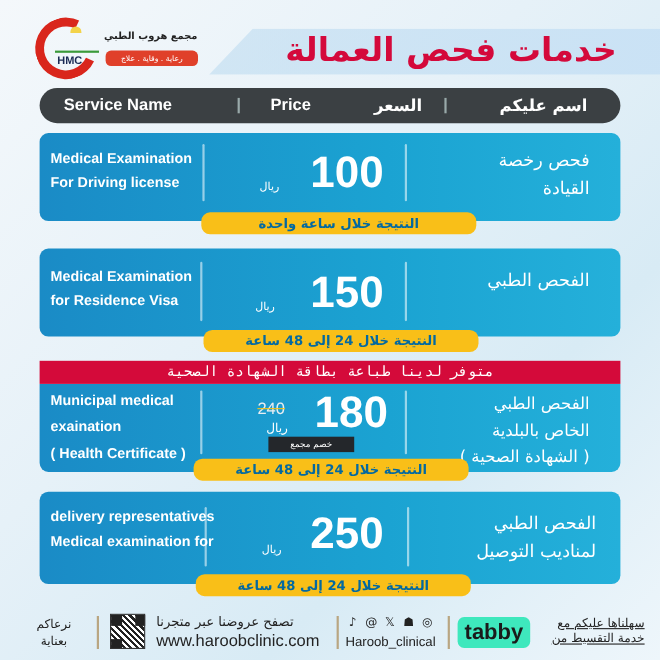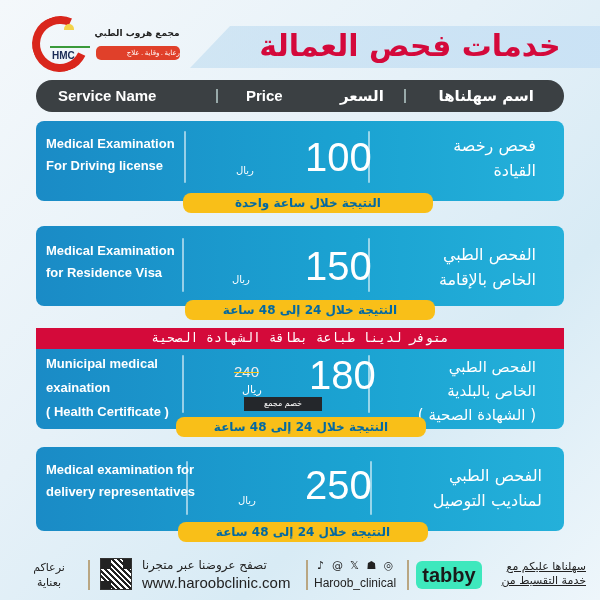--- a/index.html
+++ b/index.html
@@ -22,21 +22,21 @@
     font-family: "Liberation Sans", sans-serif;
   }
   .logo-sun { position: absolute; left: 32px; top: 8px; width: 10px; height: 6px; background: #f3d34a; border-radius: 6px 6px 0 0; }
   .logo-pulse { position: absolute; left: 18px; top: 20px; width: 40px; height: 12px; border-bottom: 2px solid #3a9a3a; }
   .logo-name {
     position: absolute; left: 60px; top: 12px; width: 90px; text-align: center;
     font-size: 9px; font-weight: bold; color: #222; direction: rtl;
   }
   .logo-tagline {
     position: absolute; left: 64px; top: 30px; width: 84px; height: 14px; background: #e0402a;
-    border-radius: 5px; color: #fff; font-size: 7px; text-align: right; line-height: 14px; direction: rtl; font-family: Liberation Serif, serif;
+    border-radius: 5px; color: #fff; font-size: 7px; text-align: center; line-height: 14px; direction: rtl;
   }
   .title-band {
     position: absolute; left: 190px; top: 26px; width: 410px; height: 42px;
     background: linear-gradient(90deg, rgba(190,220,240,0.6), rgba(200,225,245,0.9));
     clip-path: polygon(40px 0, 100% 0, 100% 100%, 0 100%);
   }
   .title {
     position: absolute; left: 225px; top: 24px; width: 370px; text-align: center;
     font-size: 30px; font-weight: bold; color: #d4093b; direction: rtl; line-height: 44px;
   }
@@ -59,21 +59,21 @@
   }
   .card .en {
     position: absolute; left: 10px; font-family: "Liberation Sans", sans-serif;
     font-size: 13px; font-weight: bold; line-height: 22px;
   }
   .card .ar {
     position: absolute; right: 28px; direction: rtl; text-align: right; font-size: 16px; line-height: 25px;
   }
   .card .vdiv { position: absolute; width: 2px; background: rgba(255,255,255,0.55); border-radius: 1px; }
   .card .price {
-    position: absolute; font-family: "Liberation Sans", sans-serif; font-weight: normal; font-size: 40px; line-height: 44px; margin-left: 23px;
+    position: absolute; font-family: "Liberation Sans", sans-serif; font-weight: bold; font-size: 40px; line-height: 44px;
   }
   .card .cur { position: absolute; font-size: 10px; direction: rtl; }
   .result-pill {
     position: absolute; height: 20px; background: #f9bf18; border-radius: 8px;
     color: #0369a1; font-size: 12px; font-weight: bold; text-align: center; line-height: 20px; direction: rtl;
   }
   .red-banner {
     position: absolute; left: 36px; top: 328px; width: 528px; height: 21px; background: #d40a3a;
     color: #fff; font-size: 13px; text-align: center; line-height: 21px; direction: rtl; font-family: Liberation Mono, monospace;
   }
@@ -125,21 +125,21 @@
   <div class="title-band"></div>
   <div class="title">خدمات فحص العمالة</div>
 </div>
 
 <div class="col-header">
   <span class="ch ch-en">Service Name</span>
   <span class="ch-div" style="left:180px"></span>
   <span class="ch ch-price-en">Price</span>
   <span class="ch ch-price-ar">السعر</span>
   <span class="ch-div" style="left:368px"></span>
-  <span class="ch ch-ar">اسم سهلناها</span>
+  <span class="ch ch-ar">اسم عليكم</span>
 </div>
 
 <div class="card" style="top:121px;height:80px;">
   <div class="en" style="top:12px">
     <div>Medical Examination</div>
     <div>For Driving license</div>
   </div>
   <div class="vdiv" style="left:148px;top:10px;height:52px"></div>
   <div class="price" style="left:246px;top:14px">100</div>
   <div class="cur" style="left:200px;top:44px">ريال</div>
@@ -155,21 +155,20 @@
   <div class="en" style="top:14px">
     <div>Medical Examination</div>
     <div>for Residence Visa</div>
   </div>
   <div class="vdiv" style="left:146px;top:12px;height:54px"></div>
   <div class="price" style="left:246px;top:18px">150</div>
   <div class="cur" style="left:196px;top:48px">ريال</div>
   <div class="vdiv" style="left:332px;top:12px;height:54px"></div>
   <div class="ar" style="top:16px">
     <div>الفحص الطبي</div>
-    <div>الخاص بالإقامة</div>
   </div>
 </div>
 <div class="result-pill" style="left:185px;top:300px;width:250px;">النتيجة خلال 24 إلى 48 ساعة</div>
 
 <div class="red-banner">متوفر لدينا طباعة بطاقة الشهادة الصحية</div>
 <div class="card" style="top:349px;height:80px;border-radius:0 0 8px 8px;">
   <div class="en" style="top:3px;line-height:24px;">
     <div>Municipal medical</div>
     <div>exaination</div>
     <div>( Health Certificate )</div>
@@ -183,22 +182,22 @@
   <div class="ar" style="top:6px;font-size:15px;line-height:24px;">
     <div>الفحص الطبي</div>
     <div>الخاص بالبلدية</div>
     <div>( الشهادة الصحية )</div>
   </div>
 </div>
 <div class="result-pill" style="left:176px;top:417px;width:250px;">النتيجة خلال 24 إلى 48 ساعة</div>
 
 <div class="card" style="top:447px;height:84px;">
   <div class="en" style="top:12px">
+    <div>delivery representatives</div>
     <div>Medical examination for</div>
-    <div>delivery representatives</div>
   </div>
   <div class="vdiv" style="left:150px;top:14px;height:54px"></div>
   <div class="price" style="left:246px;top:16px">250</div>
   <div class="cur" style="left:202px;top:48px">ريال</div>
   <div class="vdiv" style="left:334px;top:14px;height:54px"></div>
   <div class="ar" style="top:16px;right:22px;">
     <div>الفحص الطبي</div>
     <div>لمناديب التوصيل</div>
   </div>
 </div>

